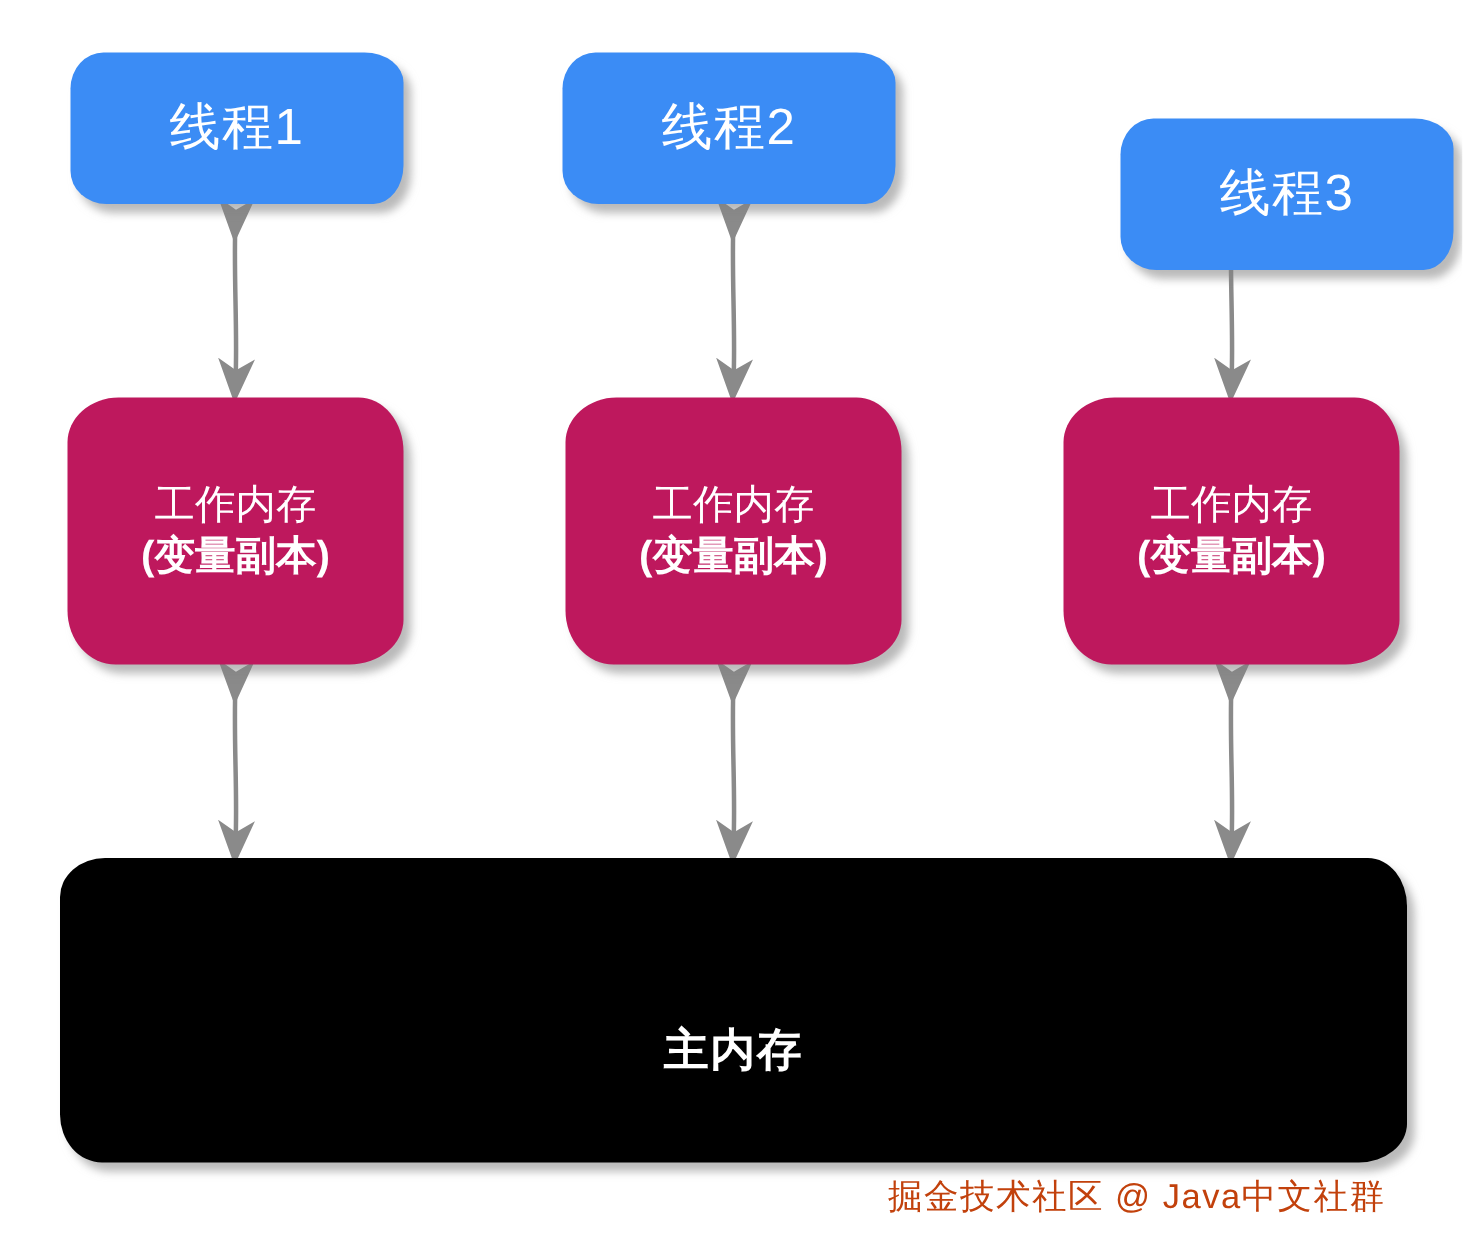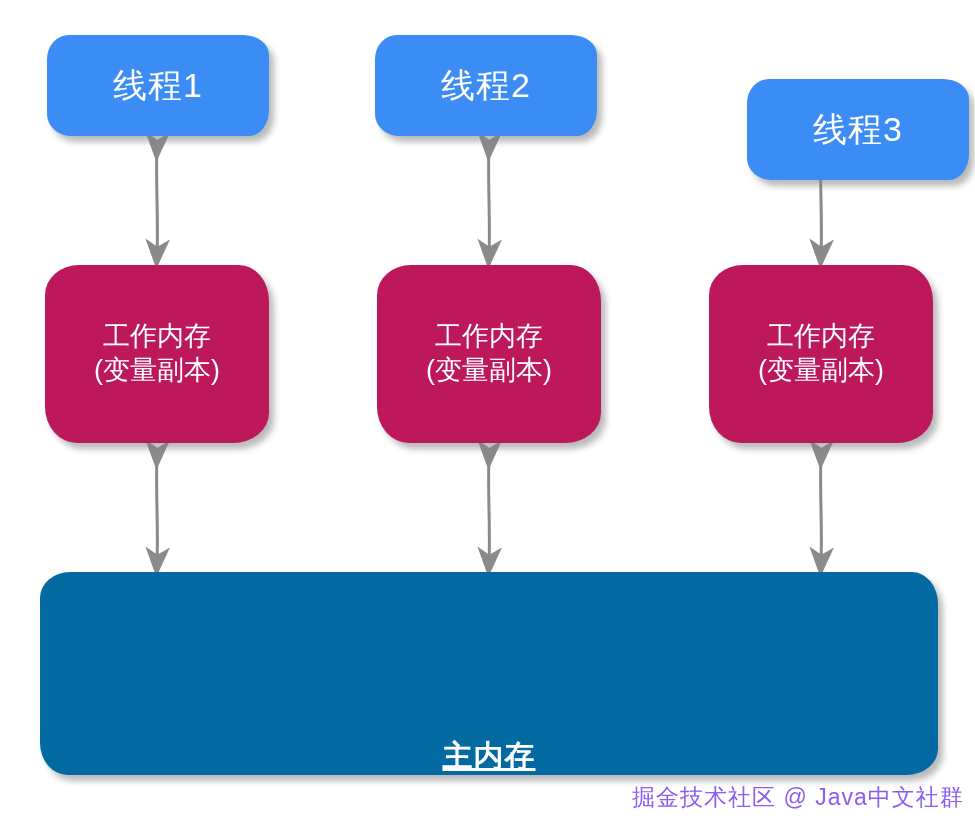--- a/index.html
+++ b/index.html
@@ -42,27 +42,26 @@
     background: #3B8CF5;
     border-radius: 22px 26px 20px 24px / 24px 20px 26px 22px;
     font-size: 34px;
     letter-spacing: 1px;
   }
   .work-box {
     background: #be185d;
     border-radius: 34px 30px 36px 32px / 30px 36px 30px 36px;
     font-size: 27px;
   }
-  .work-box .lbl + .lbl { margin-top: 2px; }
+  .work-box .lbl + .lbl { margin-top: 2px; font-weight: bold; }
 
   .main-box {
-    background: #0369a1;
+    background: #000000;
     border-radius: 30px 26px 32px 28px / 26px 32px 26px 32px;
-    justify-content: flex-end;
-    text-decoration: underline;
+    justify-content: center;
   }
   .main-box .main-text {
     margin-top: 56px;
     font-weight: bold;
     font-size: 30px;
     line-height: 1.28;
     letter-spacing: 1px;
   }
 
   
@@ -70,23 +69,23 @@
     position: absolute;
     right: 24px;
     bottom: 14px;
     color: #ffffff;
     font-size: 24px;
     letter-spacing: 0.5px;
     opacity: 0.97;
   }
   .community-mark {
     position: absolute;
-    left: 632px;
+    left: 592px;
     top: 782px;
-    color: #8b5cf6;
+    color: #c2410c;
     font-size: 23px;
     letter-spacing: 1px;
     white-space: nowrap;
   }
 
   
   .arrow-layer {
     position: absolute;
     left: 0; top: 0;
     width: 975px;

